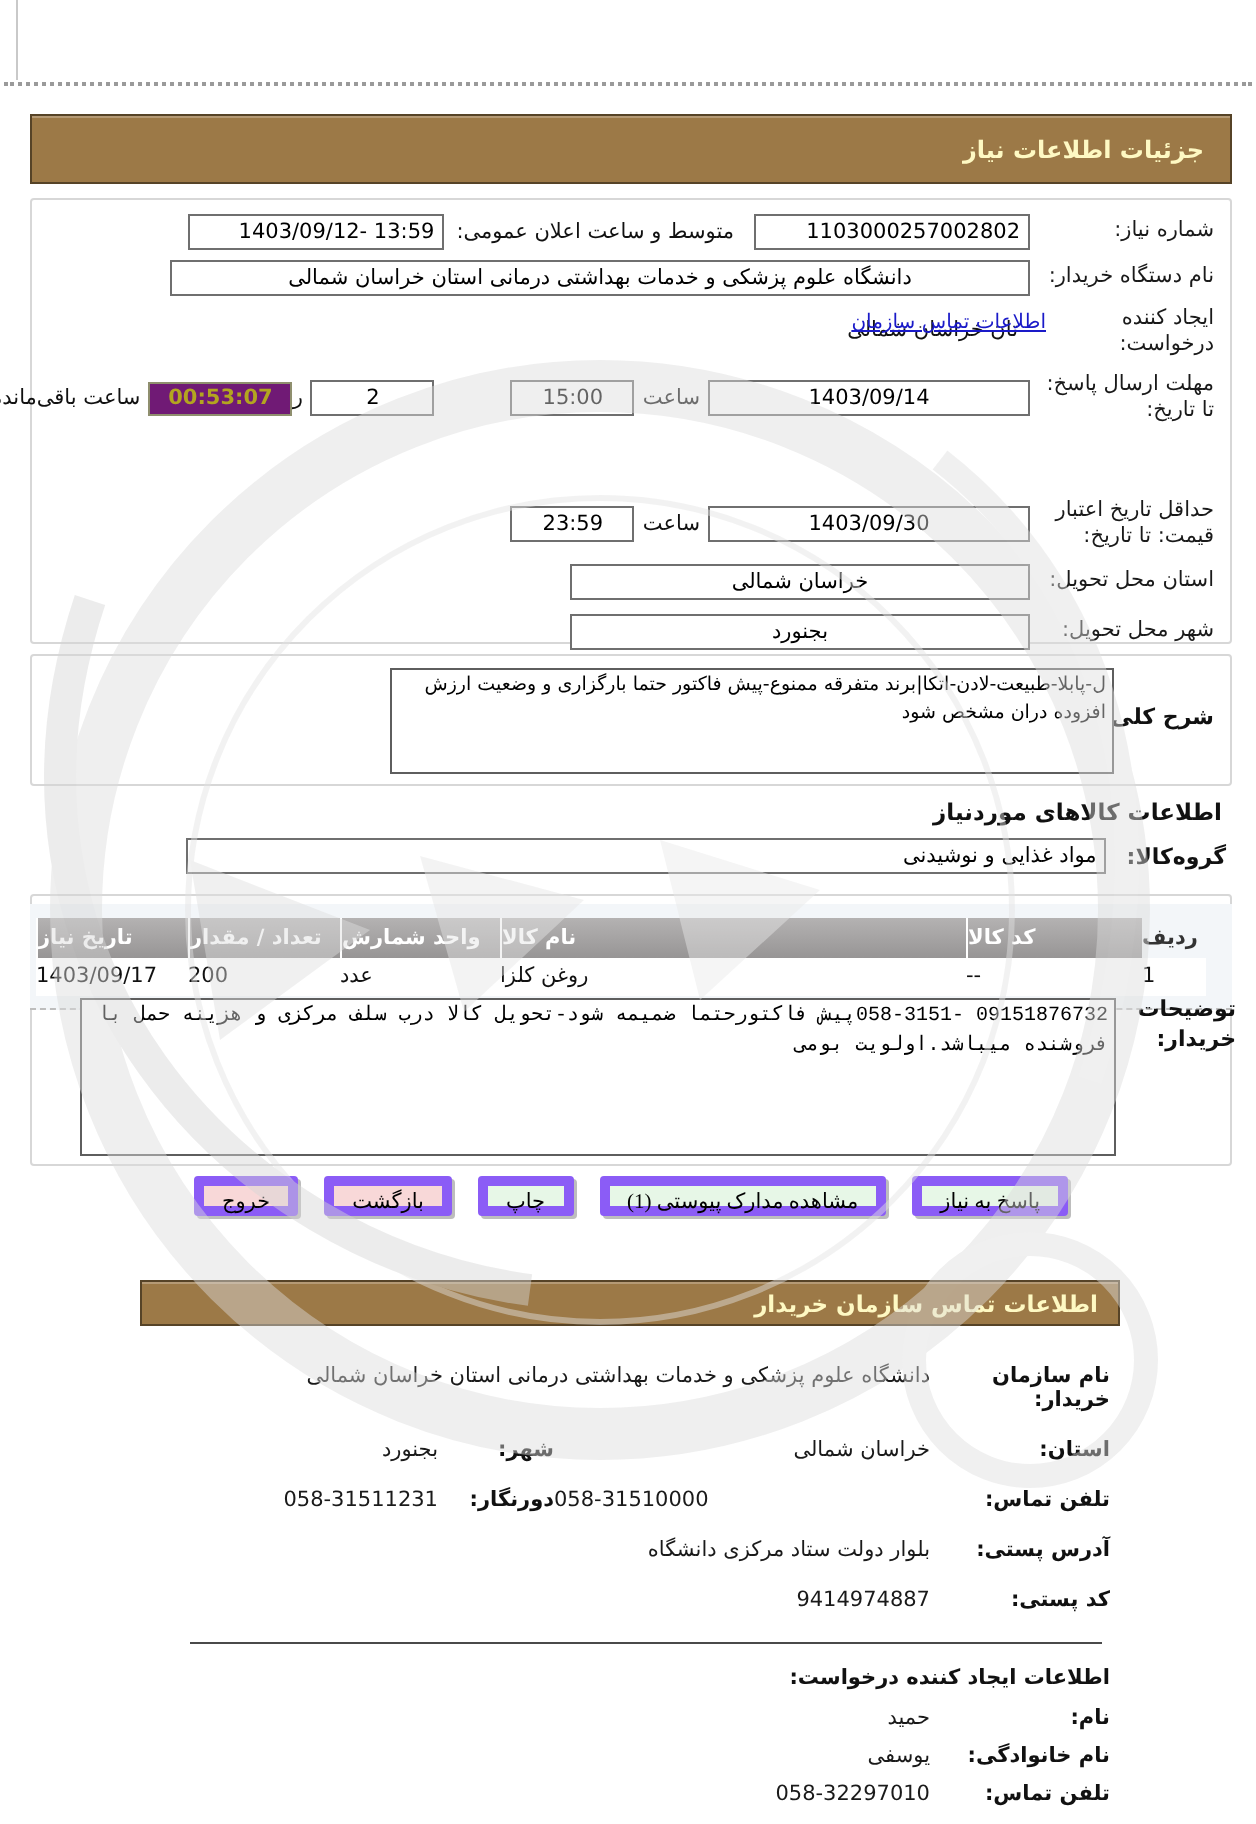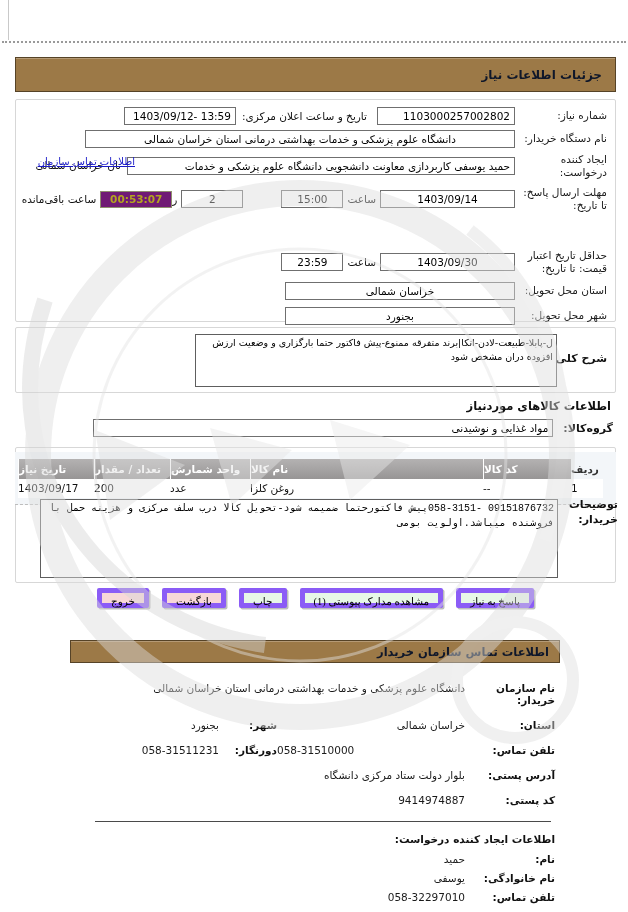--- a/index.html
+++ b/index.html
@@ -10,42 +10,42 @@
     direction:rtl;
   }
   
   .edge-v { position:absolute; left:8px; top:0; width:1px; height:40px; background:#c9c9c9; }
   .dotline { position:absolute; top:41px; left:2px; right:2px; border-top:2px dotted #9a9a9a; }
 
   
   .bar {
     position:absolute; background:#9c7947; border:1px solid #564327;
     box-shadow: inset 0 1px 0 rgba(255,255,255,.25);
-    color:#0f172a; font-weight:bold; display:flex; align-items:center;
+    color:#fef9c3; font-weight:bold; display:flex; align-items:center;
   }
   .bar1 { top:57px; left:15px; width:601px; height:35px; font-size:12px; padding-right:13px; }
   .bar2 { top:640px; left:70px; width:490px; height:23px; font-size:11.5px; padding-right:10px; }
 
   
   .panel { position:absolute; left:15px; width:601px; background:#fff; border:1px solid #d7d7d7; border-radius:2px; }
   .panel1 { top:99px;  height:223px; padding:7px 8px 0 8px; }
   .panel2 { top:327px; height:66px; }
   .panel3 { top:447px; height:136px; }
 
   .frow { display:flex; align-items:center; direction:rtl; margin-bottom:5px; }
   .lbl { font-size:10.5px; color:#1a1a1a; white-space:nowrap; }
   .w92  { width:92px; flex:none; line-height:1.25; white-space:normal; }
   .mini-lbl { font-size:10.5px; white-space:nowrap; padding:0 4px; }
   .ibox {
     display:inline-block; flex:none; background:#fff; border:1px solid #6f6f6f;
     height:18px; line-height:16px; font-size:10.5px; padding:0 4px; overflow:hidden;
     white-space:nowrap; text-align:right; color:#000;
   }
-  .w138{width:138px;} .w128{width:112px;} .w430{width:430px;} .w388{width:388px;}
-  .w135{width:135px;} .w62{width:62px;} .w230{width:230px;}
+  .w138{width:138px;} .w128{width:128px;} .w430{width:430px;} .w388{width:388px;}
+  .w135{width:161px;} .w62{width:62px;} .w230{width:230px;}
   .center{text-align:center;} .ltr{direction:ltr;}
   .sp38{width:38px; flex:none;}
 
   .creator-tail { position:relative; flex:none; width:120px; height:16px; }
   .overflow-text { position:absolute; right:6px; top:1px; font-size:10.5px; white-space:nowrap; color:#111; }
   .blue-link { position:absolute; right:-8px; top:-2px; font-size:10px; color:#1a1ac8; text-decoration:underline; white-space:nowrap; cursor:pointer; }
 
   .countdown {
     flex:none; width:72px; margin-right:-14px; height:17px; line-height:15px;
     background:#701a75; border:1px solid #8f8f6e; color:#b3a520; font-weight:bold;
@@ -119,32 +119,31 @@
 
   <div class="bar bar1">
     <span>جزئیات اطلاعات نیاز</span>
   </div>
 
   <div class="panel panel1">
 
     <div class="frow">
       <span class="lbl w92">شماره نیاز:</span>
       <span class="ibox w138 ltr">1103000257002802</span>
-      <span class="mini-lbl" style="padding:0 10px 0 6px;">تاریخ و ساعت اعلان مرکزی:</span>
+      <span class="mini-lbl" style="padding:0 10px 0 6px;">متوسط و ساعت اعلان عمومی:</span>
       <span class="ibox w128 ltr" style="text-align:right;">1403/09/12- 13:59</span>
     </div>
 
     <div class="frow">
       <span class="lbl w92">نام دستگاه خریدار:</span>
       <span class="ibox w430 center">دانشگاه علوم پزشکی و خدمات بهداشتی درمانی استان خراسان شمالی</span>
     </div>
 
     <div class="frow" style="margin-bottom:7px;">
       <span class="lbl w92">ایجاد کننده درخواست:</span>
-      <span class="ibox w388">حمید یوسفی  کاربردازی معاونت دانشجویی دانشگاه علوم پزشکی و خدمات</span>
       <span class="creator-tail">
         <span class="overflow-text">تان خراسان شمالی</span>
         <a class="blue-link">اطلاعات تماس سازمان</a>
       </span>
     </div>
 
     <div class="frow" style="margin-bottom:7px;">
       <span class="lbl w92">مهلت ارسال پاسخ: تا تاریخ:</span>
       <span class="ibox w135 ltr center">1403/09/14</span>
       <span class="mini-lbl">ساعت</span>

